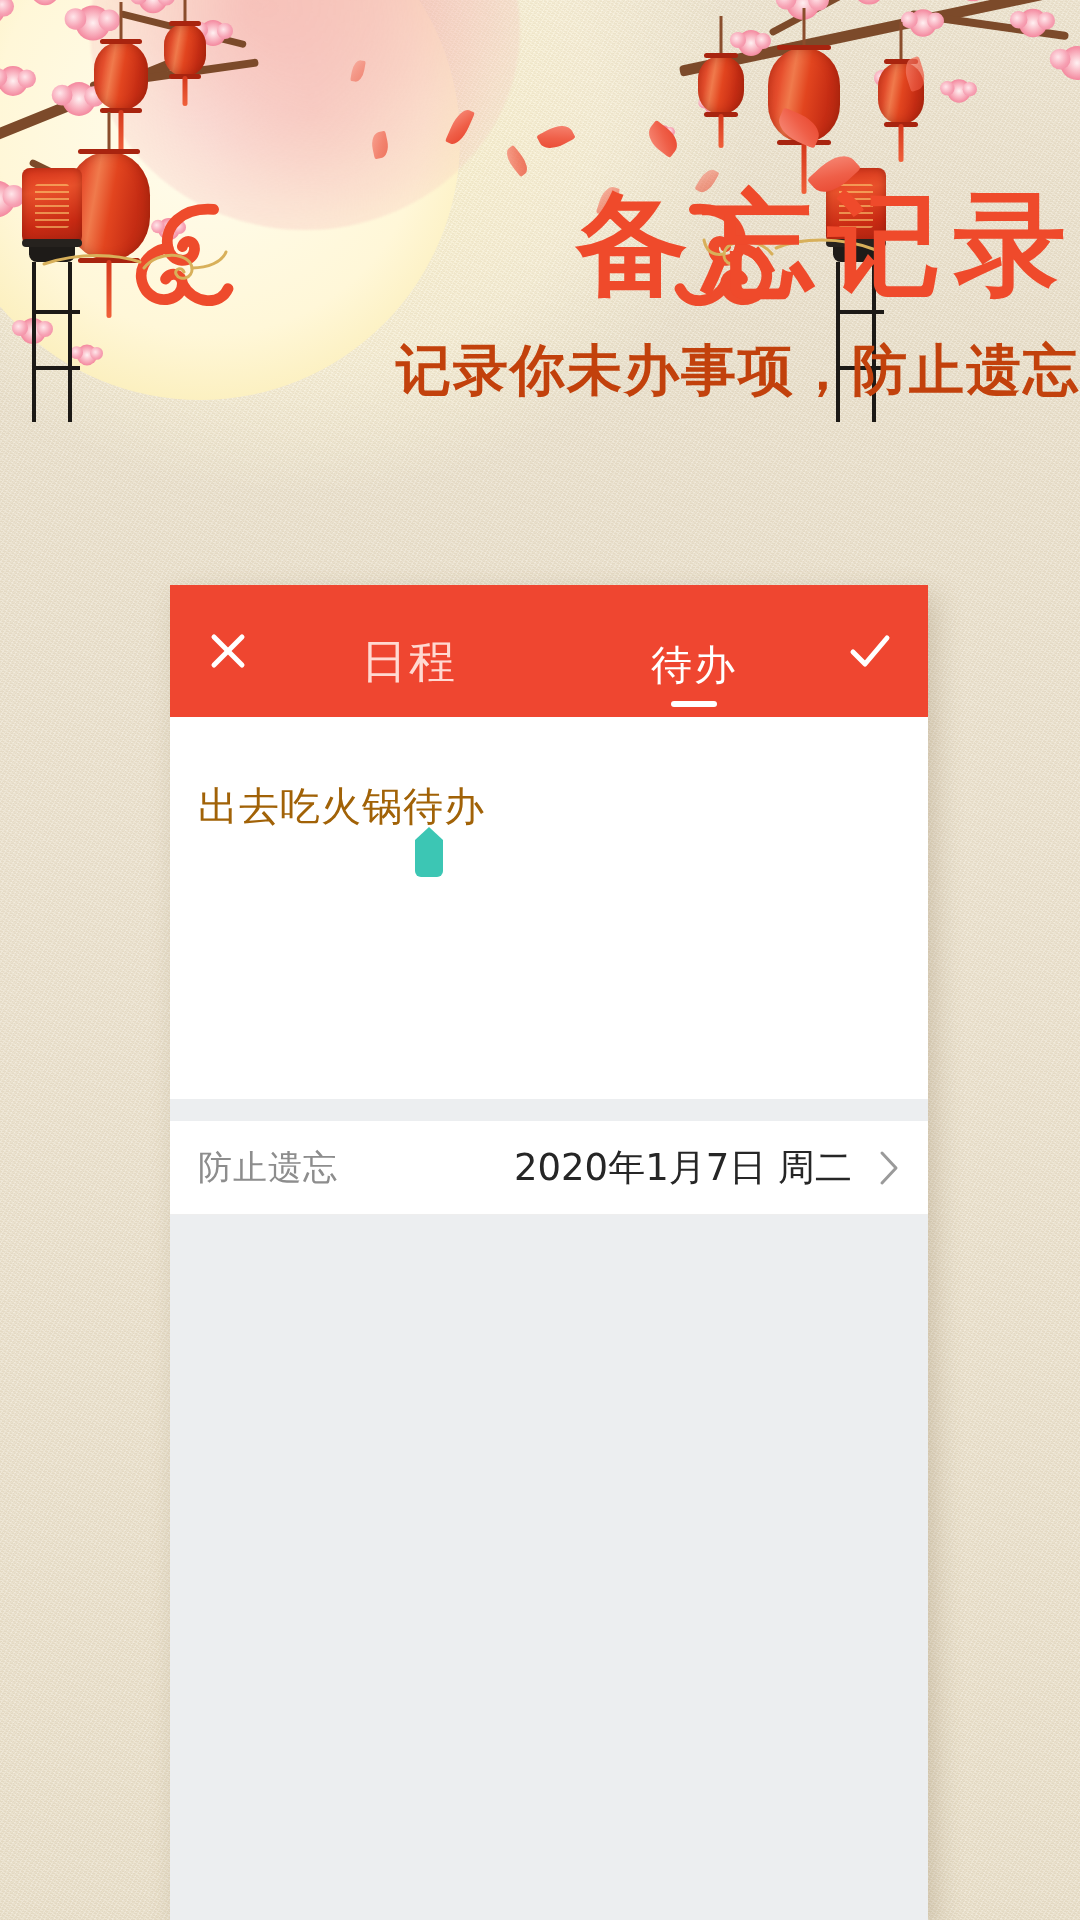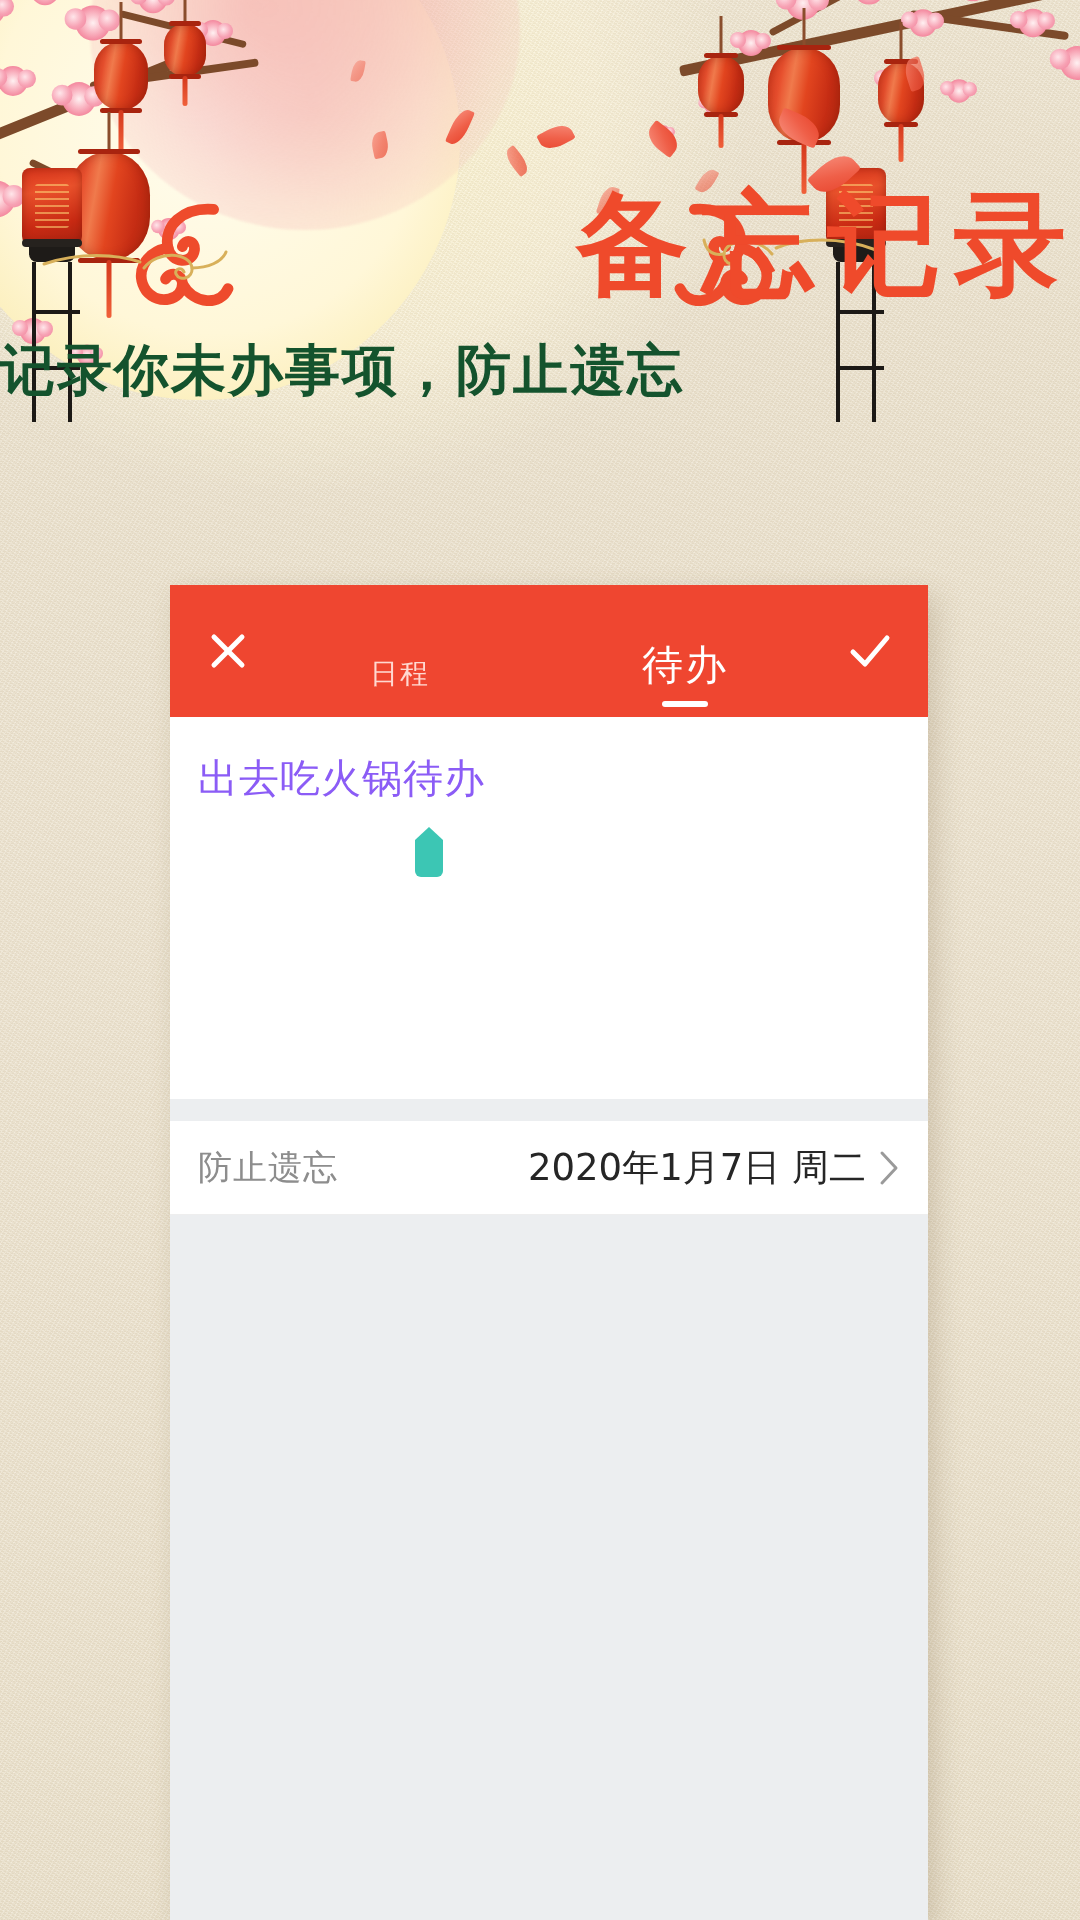--- a/index.html
+++ b/index.html
@@ -153,25 +153,25 @@
     font-size: 112px;
     line-height: 1;
     font-weight: bold;
     color: #ef4a2b;
     letter-spacing: 14px;
     text-indent: 14px;
     font-family: "DejaVu Sans", "Liberation Sans", sans-serif;
   }
   #hero-sub {
     position: absolute; left: 0; right: 0; top: 340px;
-    text-align: left;
+    text-align: right;
     font-size: 55px;
     line-height: 1.1;
     font-weight: bold;
-    color: #14532d;
+    color: #c2410c;
     letter-spacing: 2px;
     font-family: "DejaVu Sans", "Liberation Sans", sans-serif;
   }
 
   
   #app-card {
     position: absolute;
     left: 170px; top: 585px;
     width: 758px; height: 1335px;
     background: #eceef0;
@@ -202,21 +202,21 @@
     justify-content: space-around;
     height: 132px;
     padding: 0 4px;
     box-sizing: border-box;
   }
   .tab {
     position: relative;
     display: flex; flex-direction: column; align-items: center;
     padding-bottom: 24px;
     color: #ffd9d1;
-    font-size: 28px;
+    font-size: 46px;
     letter-spacing: 2px;
     font-family: "DejaVu Sans", "Liberation Sans", sans-serif;
     padding-top: 50px;
   }
   .tab.active { color: #ffffff; font-size: 41px; }
   .tab.active .underline {
     position: absolute; bottom: 10px; left: 50%;
     transform: translateX(-50%);
     width: 46px; height: 6px; background: #ffffff; border-radius: 3px;
   }
@@ -226,24 +226,25 @@
   
   #note-editor {
     background: #ffffff;
     height: 382px;
     padding: 34px 28px 0 28px;
     box-sizing: border-box;
     position: relative;
   }
   #note-text {
     font-size: 40px;
-    color: #8b5cf6;
+    color: #a16207;
     line-height: 1.35;
     letter-spacing: 1px;
     font-family: "DejaVu Sans", "Liberation Sans", sans-serif;
+    margin-top: 28px;
   }
   #caret-handle {
     position: absolute;
     left: 245px; top: 110px;
     width: 28px; height: 50px;
   }
 
   #gap-strip {
     height: 22px;
     background: #eceef0;
@@ -259,21 +260,21 @@
     border-bottom: 1px solid #eeeeee;
   }
   #date-label {
     font-size: 34px;
     color: #8d8d8d;
     letter-spacing: 1px;
     font-family: "DejaVu Sans", "Liberation Sans", sans-serif;
   }
   #date-right {
     margin-left: auto;
-    display: flex; align-items: center; gap: 12px;
+    display: flex; align-items: center; gap: 26px;
   }
   #date-value {
     font-size: 37px;
     color: #262626;
     letter-spacing: 0px;
     font-family: "DejaVu Sans", "Liberation Sans", sans-serif;
   }
   #chevron-right { color: #9a9a9a; font-size: 38px; line-height: 1; }
 
   #body-filler {

